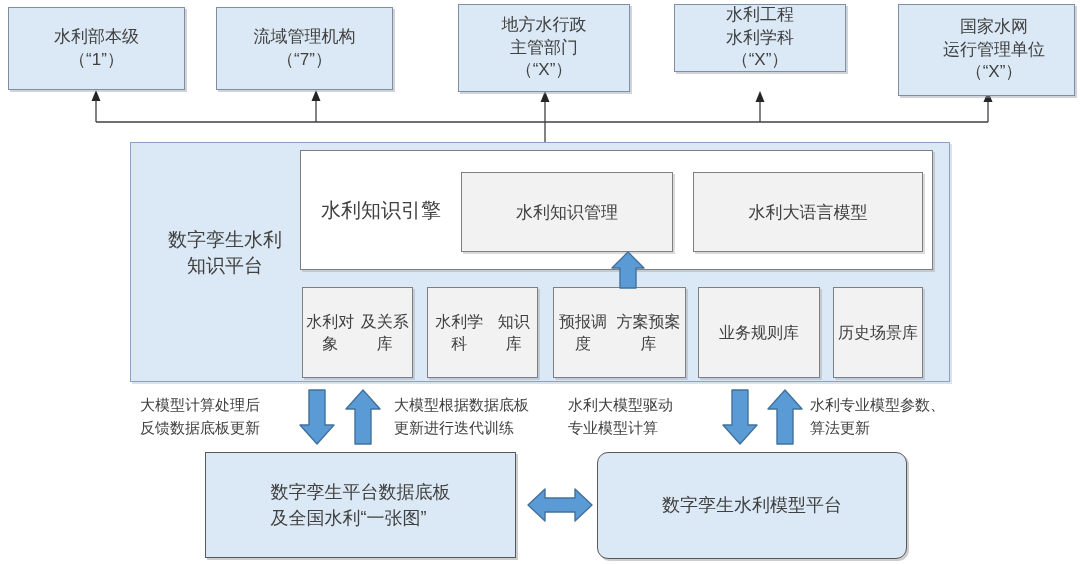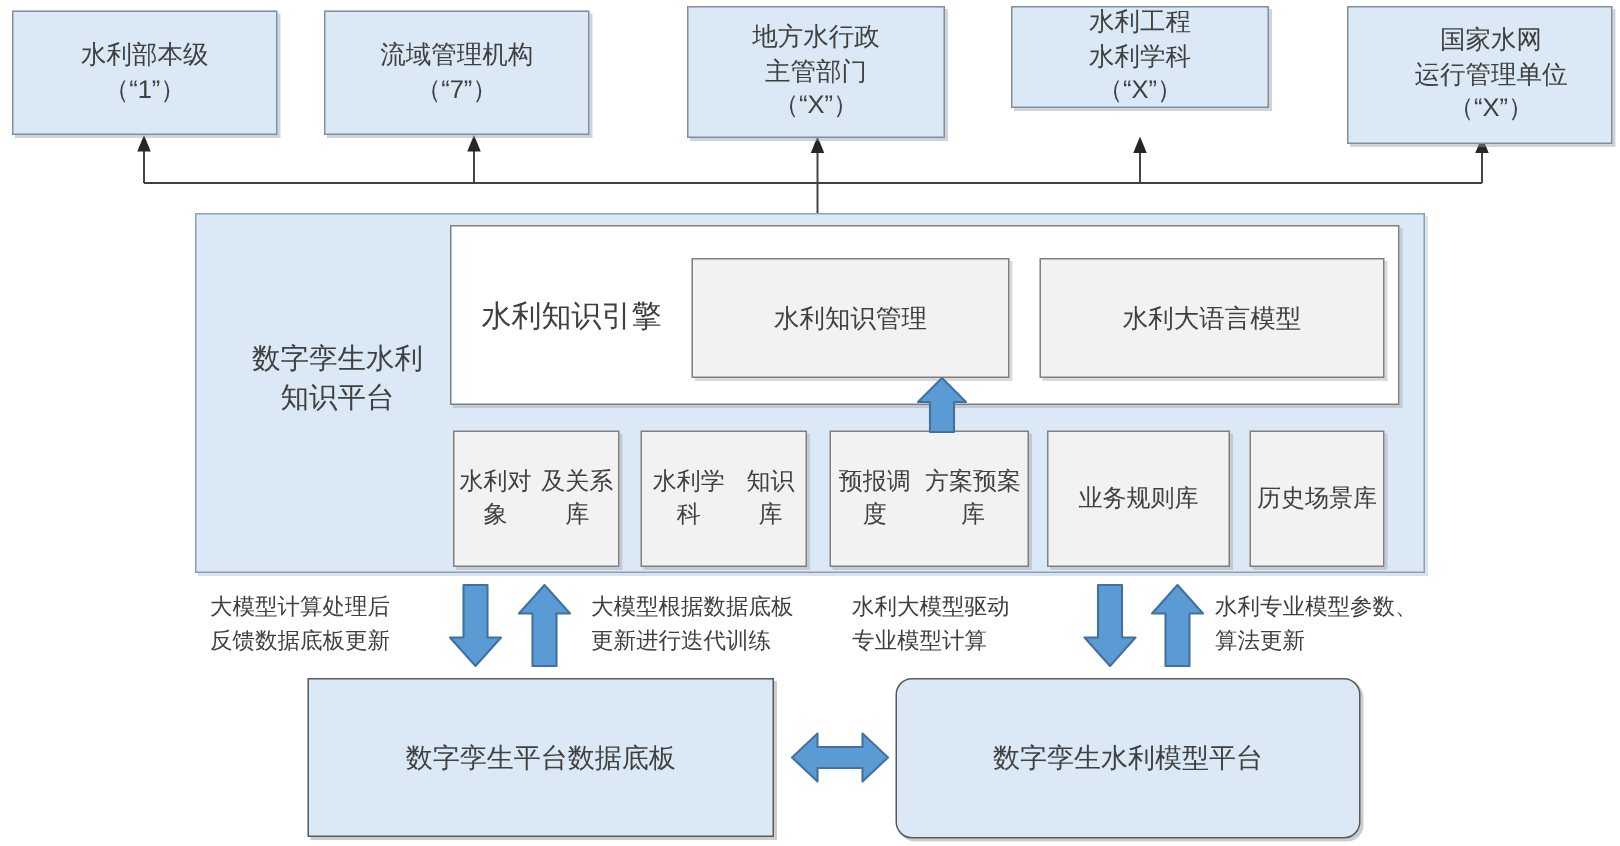--- a/index.html
+++ b/index.html
@@ -152,20 +152,21 @@
     <div>专业模型计算</div>
   </div>
   <div class="flow-label" style="left:810px;top:394px;">
     <div>水利专业模型参数、</div>
     <div>算法更新</div>
   </div>
 
   <div class="box blue-fill bbox" style="left:205px;top:452px;width:311px;height:106px;">
     <div class="inner">
       <div>数字孪生平台数据底板</div>
+      <div>及全国水利“一张图”</div>
     </div>
   </div>
   <div class="box blue-fill bbox" style="left:597px;top:452px;width:310px;height:107px;border-radius:11px;">
     <div>数字孪生水利模型平台</div>
   </div>
 
   <svg class="overlay front" viewBox="0 0 1080 564" xmlns="http://www.w3.org/2000/svg">
     <polygon class="barrow" points="628,252 644,268 636,268 636,288 620,288 620,268 612,268"></polygon>
     <polygon class="barrow" points="309,390 325,390 325,425 334,425 317,444 300,425 309,425"></polygon>
     <polygon class="barrow" points="363,390 380,409 371,409 371,444 355,444 355,409 346,409"></polygon>

